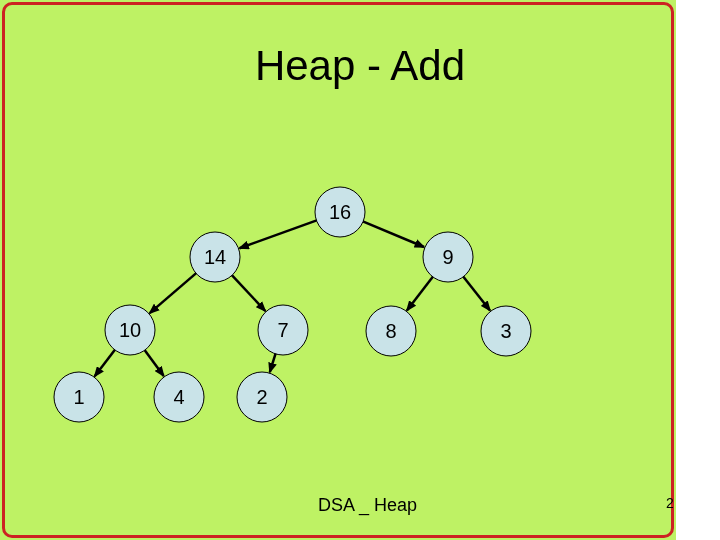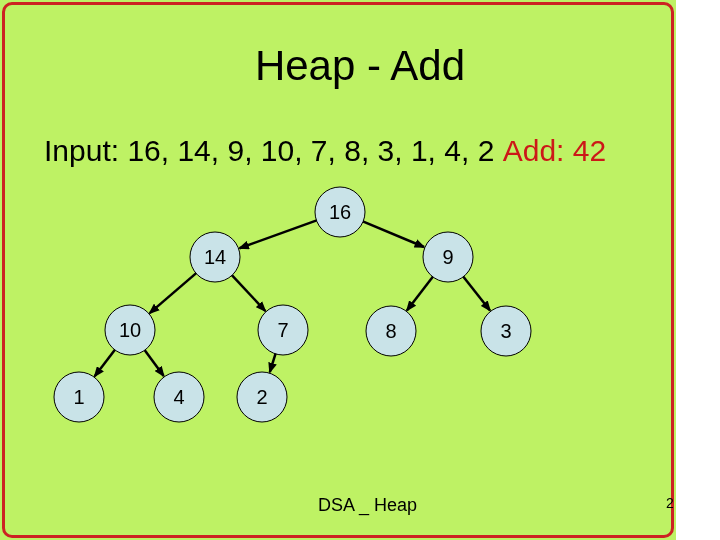--- a/index.html
+++ b/index.html
@@ -69,23 +69,20 @@
   }
 </style>
 </head>
 <body>
 
 <div class="slide">
   <div class="slide-border" style="border-color: rgb(204, 34, 34);"></div>
 
   <div class="title">Heap - Add</div>
 
-  <div class="input-line">
-    <span>Input: 16, 14, 9, 10, 7, 8, 3, 1, 4, 2</span><span class="add" style="color: rgb(204, 24, 24);">Add: 42</span>
-  </div>
 
   <svg class="tree" viewBox="0 0 720 540" xmlns="http://www.w3.org/2000/svg">
       <defs>
         <marker id="arrowhead" viewBox="0 0 10 8" refX="8.5" refY="4" markerWidth="11" markerHeight="9" orient="auto" markerUnits="userSpaceOnUse">
           <path d="M0,0 L10,4 L0,8 z" fill="#000000"></path>
         </marker>
       </defs>
       <line x1="317.4" y1="220.1" x2="239.5" y2="248.2" stroke="#000000" stroke-width="2.5" marker-end="url(#arrowhead)"></line>
       <line x1="362.2" y1="221.2" x2="424.0" y2="247.0" stroke="#000000" stroke-width="2.5" marker-end="url(#arrowhead)"></line>
       <line x1="196.8" y1="272.6" x2="149.7" y2="313.1" stroke="#000000" stroke-width="2.5" marker-end="url(#arrowhead)"></line>

